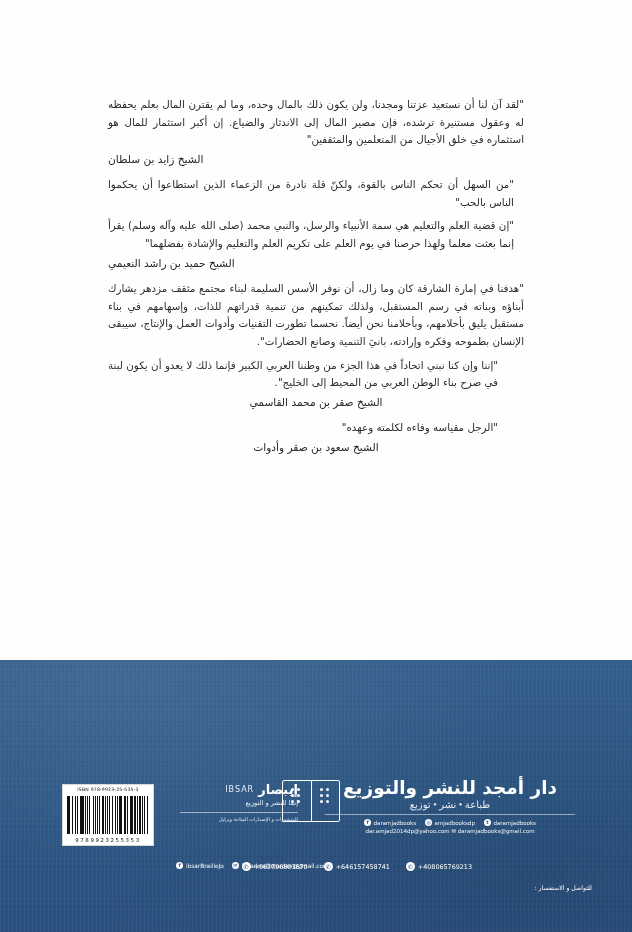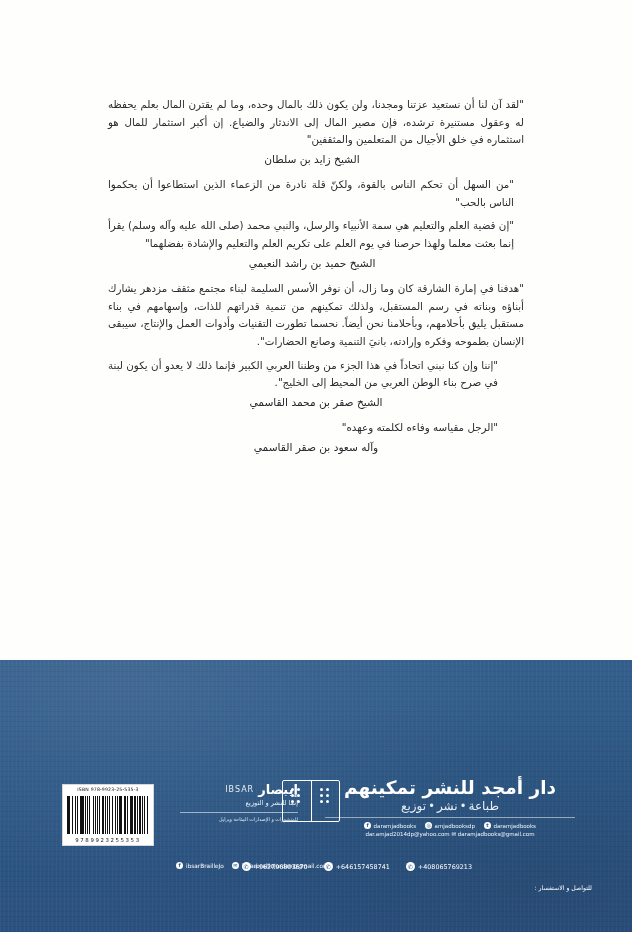--- a/index.html
+++ b/index.html
@@ -51,21 +51,21 @@
   }
   .quote-attrib {
     font-family: "DejaVu Sans", sans-serif;
     font-size: 10.6px;
     line-height: 1.6;
     color: #26262b;
     text-align: center;
     margin: 0 0 8px 0;
   }
   .attrib-right {
-    text-align: center;
+    text-align: left;
     padding-right: 8px;
   }
   .attrib-center {
     text-align: center;
   }
   .indent-1 { padding-right: 10px; }
   .indent-2 { padding-right: 26px; }
 
   
   .blue-panel {
@@ -242,22 +242,22 @@
   .amjad-name {
     font-family: "DejaVu Sans", sans-serif;
     font-size: 18.5px;
     font-weight: bold;
     letter-spacing: 0.5px;
     color: #ffffff;
     line-height: 1.1;
     white-space: nowrap;
   }
   .amjad-sub {
-    font-family: Liberation Sans, sans-serif;
-    font-size: 12px;
+    font-family: Liberation Serif, serif;
+    font-size: 10px;
     color: #e6edf5;
     margin-top: 1px;
   }
   .amjad-rule {
     width: 250px;
     height: 1px;
     background: rgba(255,255,255,0.5);
     margin: 4px auto 4px auto;
   }
   .social-line {
@@ -389,21 +389,21 @@
       <p class="quote-text">"هدفنا في إمارة الشارقة كان وما زال، أن نوفر الأسس السليمة لبناء مجتمع مثقف مزدهر يشارك أبناؤه وبناته في رسم المستقبل، ولذلك تمكينهم من تنمية قدراتهم للذات، وإسهامهم في بناء مستقبل يليق بأحلامهم، وبأحلامنا نحن أيضاً. نحسما تطورت التقنيات وأدوات العمل والإنتاج، سيبقى الإنسان بطموحه وفكره وإرادته، بانيَ التنمية وصانع الحضارات".</p>
     </div>
 
     <div class="quote-block">
       <p class="quote-text indent-2">"إننا وإن كنا نبني اتحاداً في هذا الجزء من وطننا العربي الكبير فإنما ذلك لا يعدو أن يكون لبنة في صرح بناء الوطن العربي من المحيط إلى الخليج".</p>
       <p class="quote-attrib attrib-center">الشيخ صقر بن محمد القاسمي</p>
     </div>
 
     <div class="quote-block">
       <p class="quote-text indent-2">"الرجل مقياسه وفاءه لكلمته وعهده"</p>
-      <p class="quote-attrib attrib-center">وآله سعود بن صقر القاسمي</p>
+      <p class="quote-attrib attrib-center">الشيخ سعود بن صقر وأدوات</p>
     </div>
 
   </div>
 
   <div class="blue-panel"></div>
 
   <div class="barcode-box">
     <div class="barcode-isbn-top">ISBN 978-9923-25-535-3</div>
     <div class="barcode-bars" id="barcode-bars">
         <i style="width: 2px; background: rgb(17, 17, 17);"></i>
@@ -505,21 +505,21 @@
             <b></b>
             <b></b>
             <b></b>
             <b></b>
             <b></b>
         </div>
       </div>
     </div>
 
     <div class="amjad-logo">
-      <div class="amjad-name">دار أمجد للنشر تمكينهم</div>
+      <div class="amjad-name">دار أمجد للنشر والتوزيع</div>
       <div class="amjad-sub">طباعة • نشر • توزيع</div>
       <div class="amjad-rule"></div>
       <div class="social-line">
         <span class="social-item">
           <span class="si-glyph">f</span>
           <span>daramjadbooks</span>
         </span>
         <span class="social-item">
           <span class="si-glyph">◎</span>
           <span>amjadbooksdp</span>

